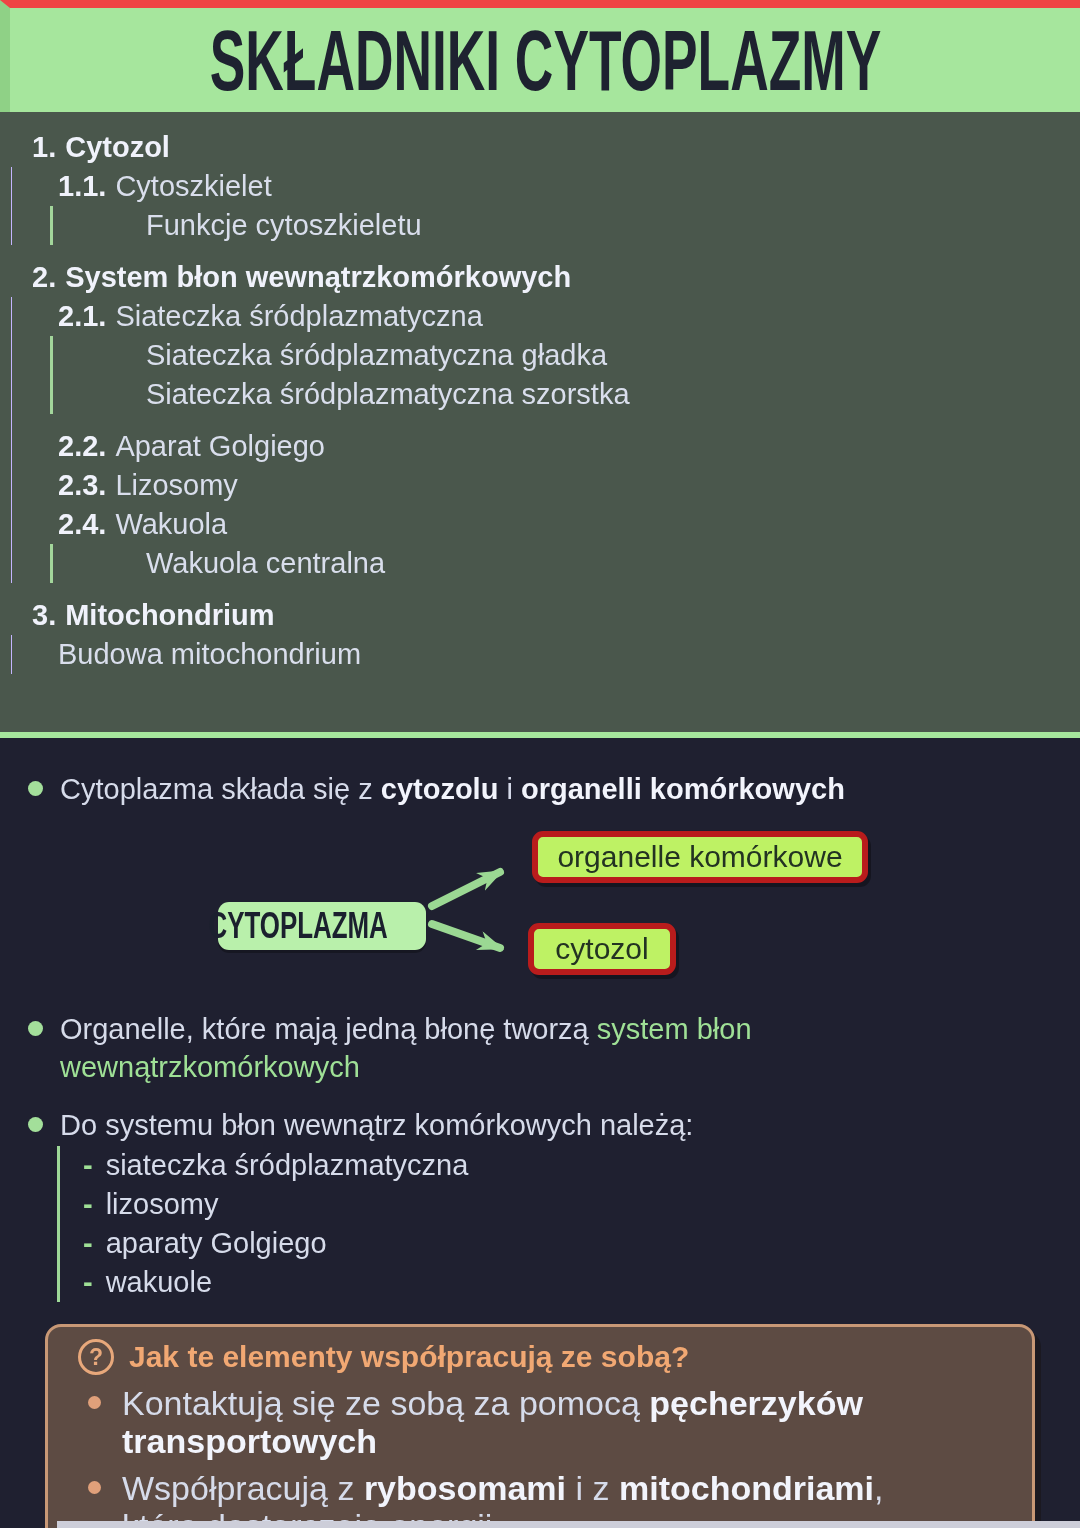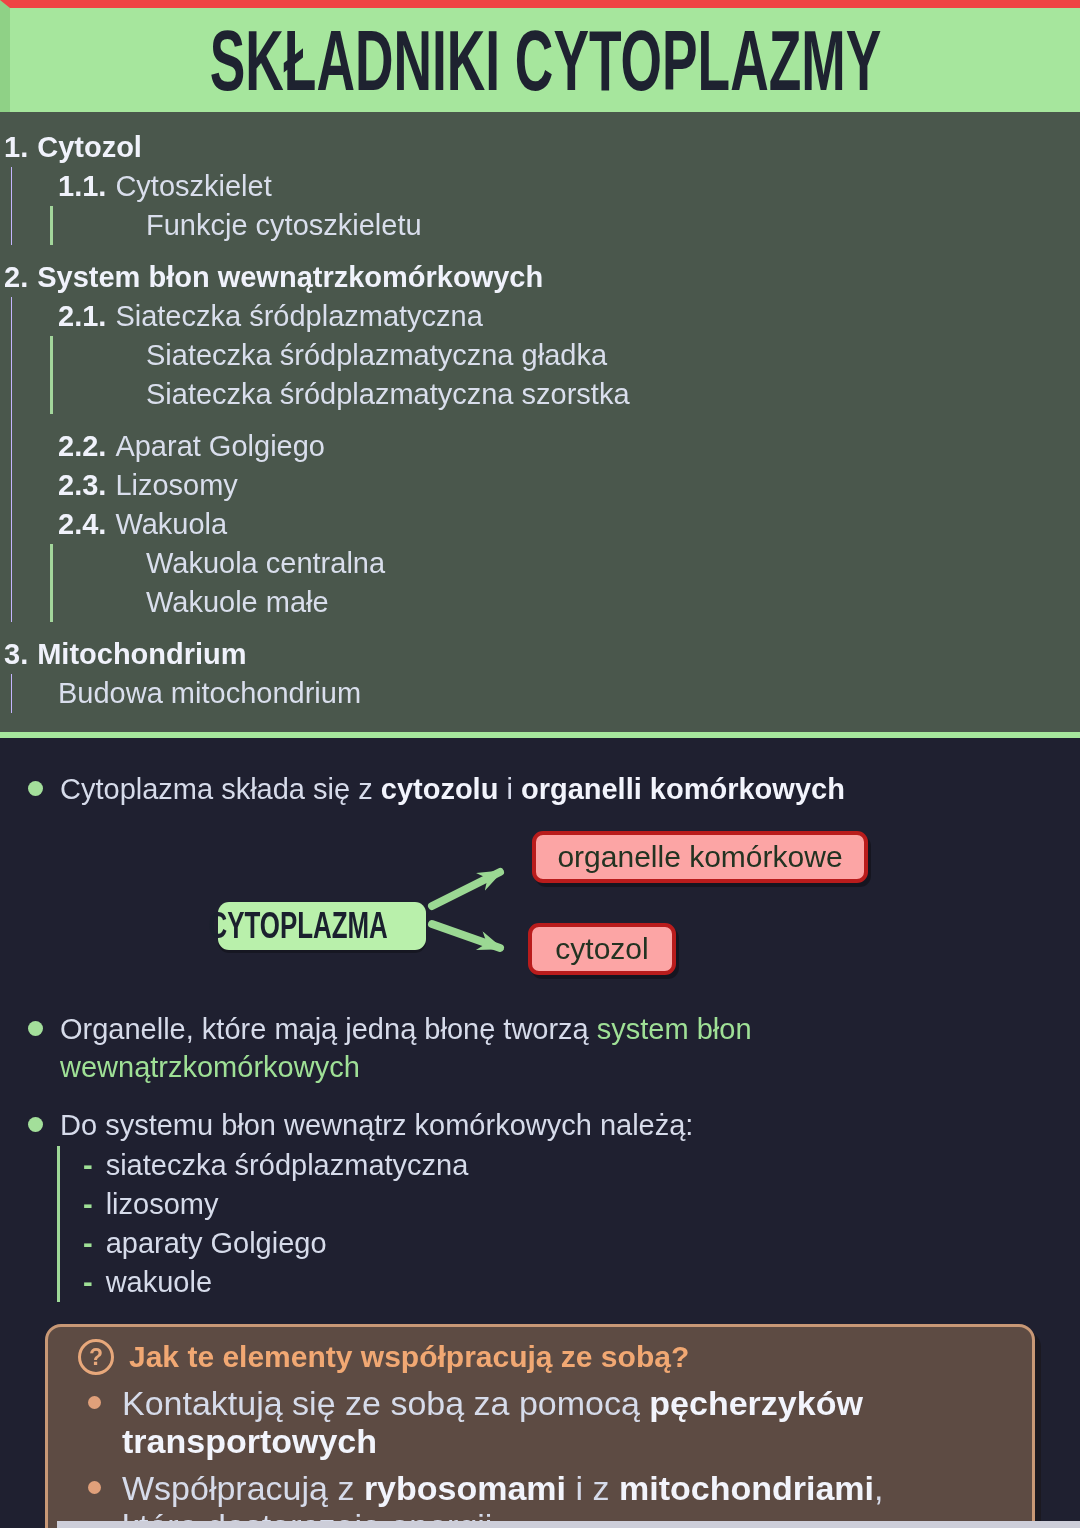--- a/index.html
+++ b/index.html
@@ -26,21 +26,21 @@
 
   
   .toc-panel {
     height:626px; box-sizing:border-box;
     background:#4a574c;
     border-bottom:6px solid #a6e69d;
     padding-top:16px;
     color:#d9deec; font-size:29px;
   }
   .toc-row { line-height:39px; white-space:nowrap; }
-  .toc-lvl1 { padding-left:4px; font-weight:bold; color:#f0f2fb; }
+  .toc-lvl1 { padding-left:32px; font-weight:bold; color:#f0f2fb; }
   .toc-lvl2 { padding-left:46px; }
   .toc-lvl3 { padding-left:93px; }
   .toc-gap  { margin-top:13px; }
   .toc-num  { font-weight:bold; color:#f0f2fb; margin-right:9px; }
   .toc-group1 { margin-left:11px; border-left:1px solid #c4b5fd; }
   .toc-group2 { margin-left:38px; border-left:3px solid #a3d69b; }
 
   
   .dark { padding-top:32px; }
   .bullet-row { display:flex; align-items:flex-start; padding-left:28px;
@@ -65,21 +65,21 @@
   .cyto-box {
     position:absolute; left:218px; top:76px; width:208px; height:48px;
     background:#b9f0ab; border-radius:11px;
     display:flex; align-items:center; justify-content:flex-end;
     box-shadow:0 3px 0 rgba(0,0,0,0.28);
   }
   .cyto-label { font-size:37px; font-weight:bold; color:#1b202e;
                 transform:scaleX(0.70); white-space:nowrap; }
   .target-box {
     position:absolute; box-sizing:border-box;
-    background:#fca5a5; border:4px solid #b91c1c; border-radius:11px;
+    background:#bef264; border:6px solid #b91c1c; border-radius:11px;
     color:#233322; font-size:30px;
     display:flex; align-items:center; justify-content:center;
     box-shadow:3px 4px 0 rgba(0,0,0,0.32);
   }
   .target-top    { left:532px; top:5px;  width:336px; height:52px; }
   .target-bottom { left:528px; top:97px; width:148px; height:52px; }
 
   
   .qbox {
     margin:22px 45px 0 45px; box-sizing:border-box;
@@ -149,23 +149,20 @@
       </div>
       <div class="toc-row toc-lvl2">
         <span class="toc-num">2.3.</span><span>Lizosomy</span>
       </div>
       <div class="toc-row toc-lvl2">
         <span class="toc-num">2.4.</span><span>Wakuola</span>
       </div>
       <div class="toc-group2">
         <div class="toc-row toc-lvl3">
           <span>Wakuola centralna</span>
-        </div>
-        <div class="toc-row toc-lvl3">
-          <span>Wakuole małe</span>
         </div>
       </div>
     </div>
 
     <div class="toc-row toc-lvl1 toc-gap">
       <span class="toc-num">3.</span><span>Mitochondrium</span>
     </div>
     <div class="toc-group1">
       <div class="toc-row toc-lvl2">
         <span>Budowa mitochondrium</span>

